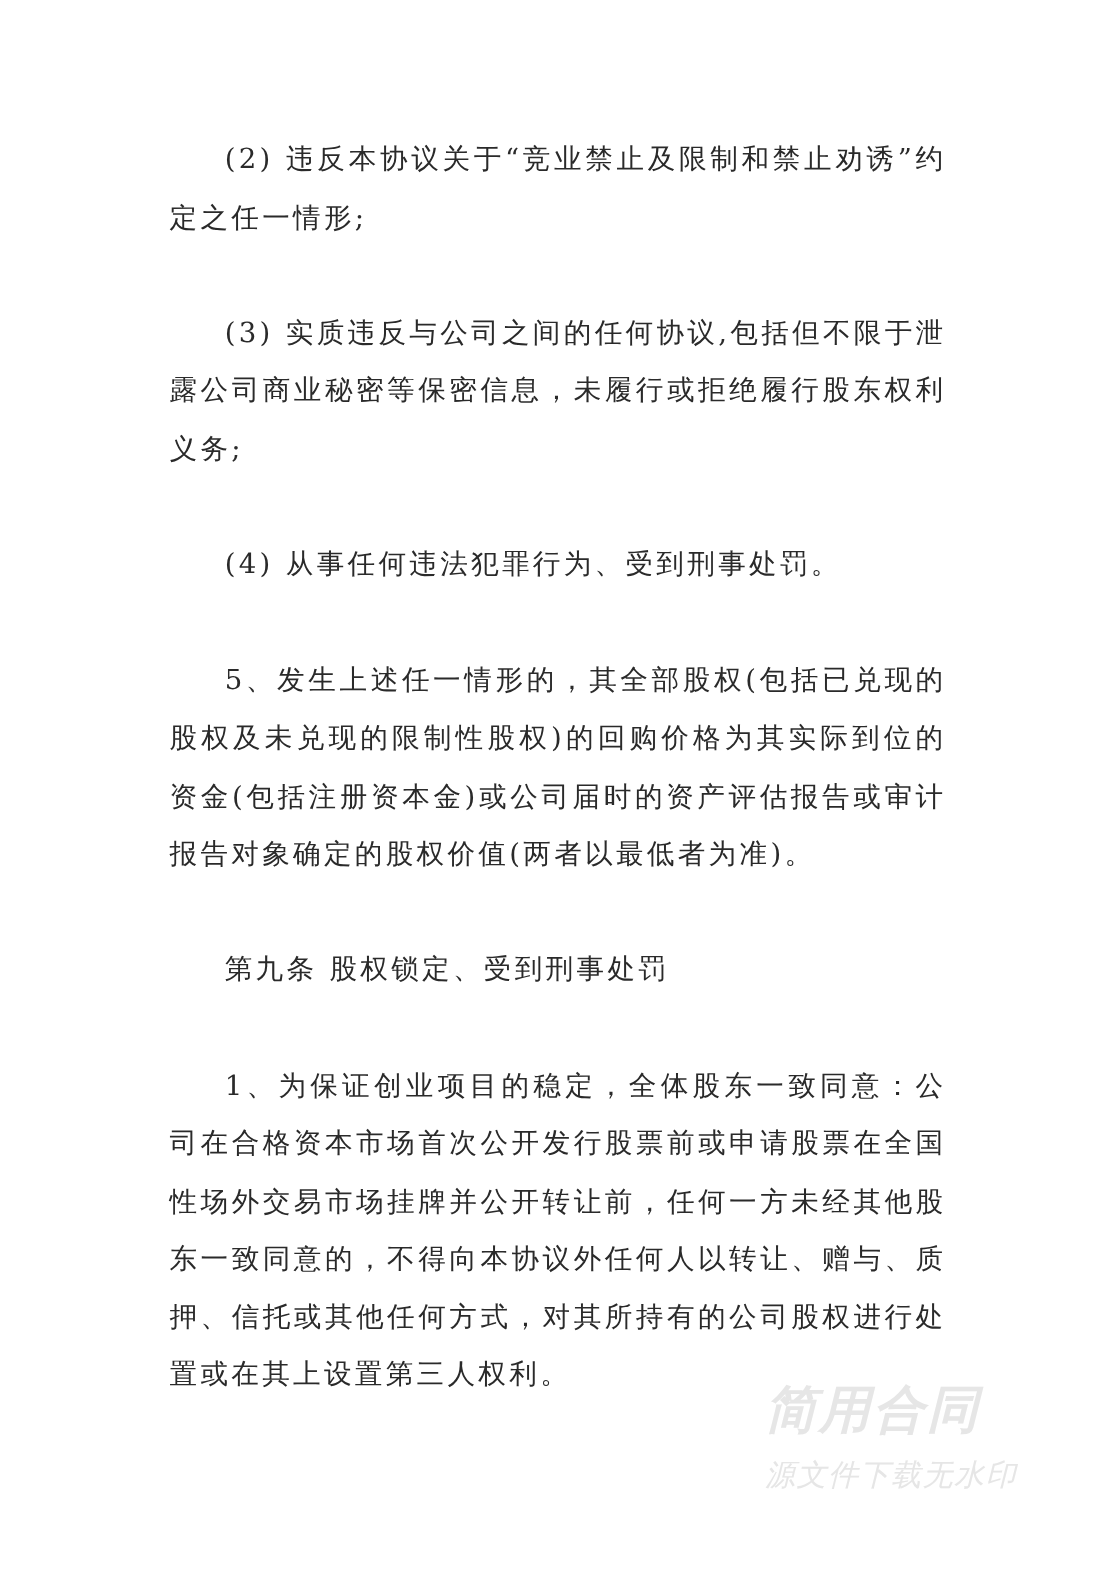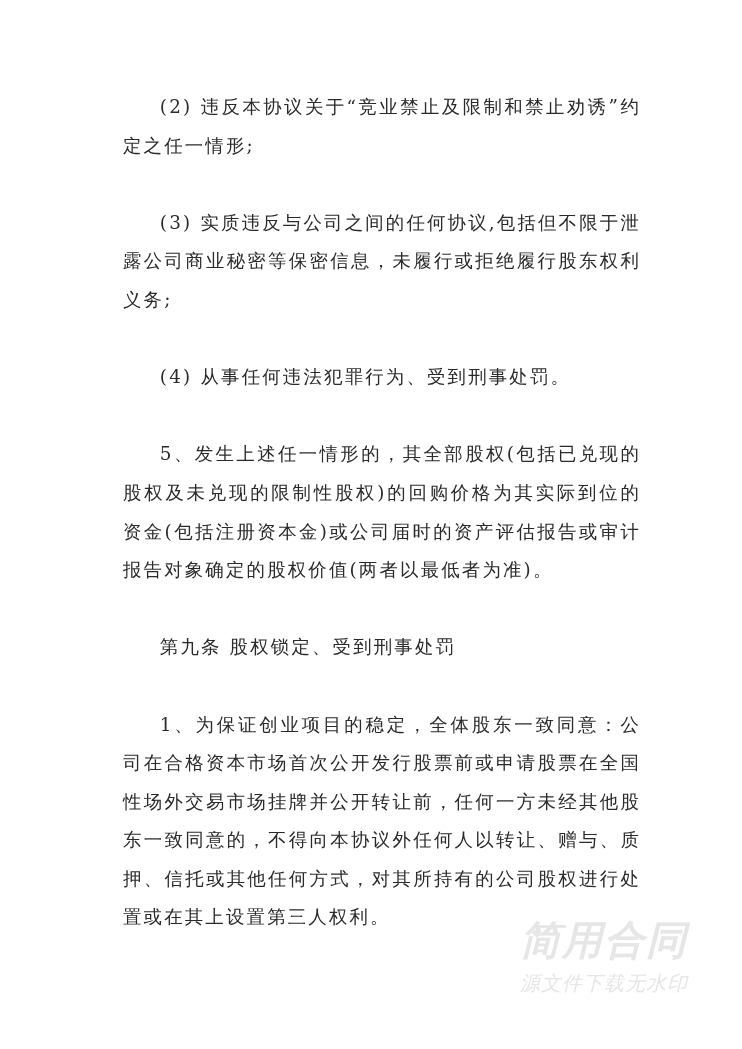--- a/index.html
+++ b/index.html
@@ -1,25 +1,25 @@
 <!DOCTYPE html>
 <html><head>
 <meta charset="utf-8">
 <style>
   html, body { margin: 0; padding: 0; background: #ffffff; }
   body { width: 742px; height: 1049px; position: relative; overflow: hidden;
          font-family: "DejaVu Serif", "Liberation Serif", serif; color: #2a2a2a; }
-  .page { position: absolute; left: 10px; top: 0; width: 695px; height: 1049px; background: #fff; }
+  .page { position: absolute; left: 0; top: 0; width: 695px; height: 1049px; background: #fff; }
   .content { position: absolute; left: 113px; top: 88px; width: 518px; }
   .para { font-size: 18.4px; line-height: 38.6px; margin: 0 0 38.6px 0;
           text-indent: 36.8px; text-align: justify; letter-spacing: 2.2px; }
   .para.article { margin-bottom: 38.6px; }
   .watermark { position: absolute; left: 510px; top: 920px; width: 200px; text-align: left;
                font-family: "DejaVu Sans", sans-serif; color: #e6e6e6; font-style: italic; }
-  .wm-title { font-size: 40px; font-weight: bold; letter-spacing: 2px; line-height: 40px; }
+  .wm-title { font-size: 34px; font-weight: bold; letter-spacing: 2px; line-height: 40px; }
   .wm-sub { font-size: 20px; font-weight: normal; letter-spacing: 1px; line-height: 30px; margin-top: 8px; }
 </style>
 </head>
 <body>
 
 <div class="page">
   <div class="content">
     <p class="para">(2)  违反本协议关于“竞业禁止及限制和禁止劝诱”约定之任一情形;</p>
     <p class="para">(3)  实质违反与公司之间的任何协议,包括但不限于泄露公司商业秘密等保密信息，未履行或拒绝履行股东权利义务;</p>
     <p class="para">(4)  从事任何违法犯罪行为、受到刑事处罚。</p>

